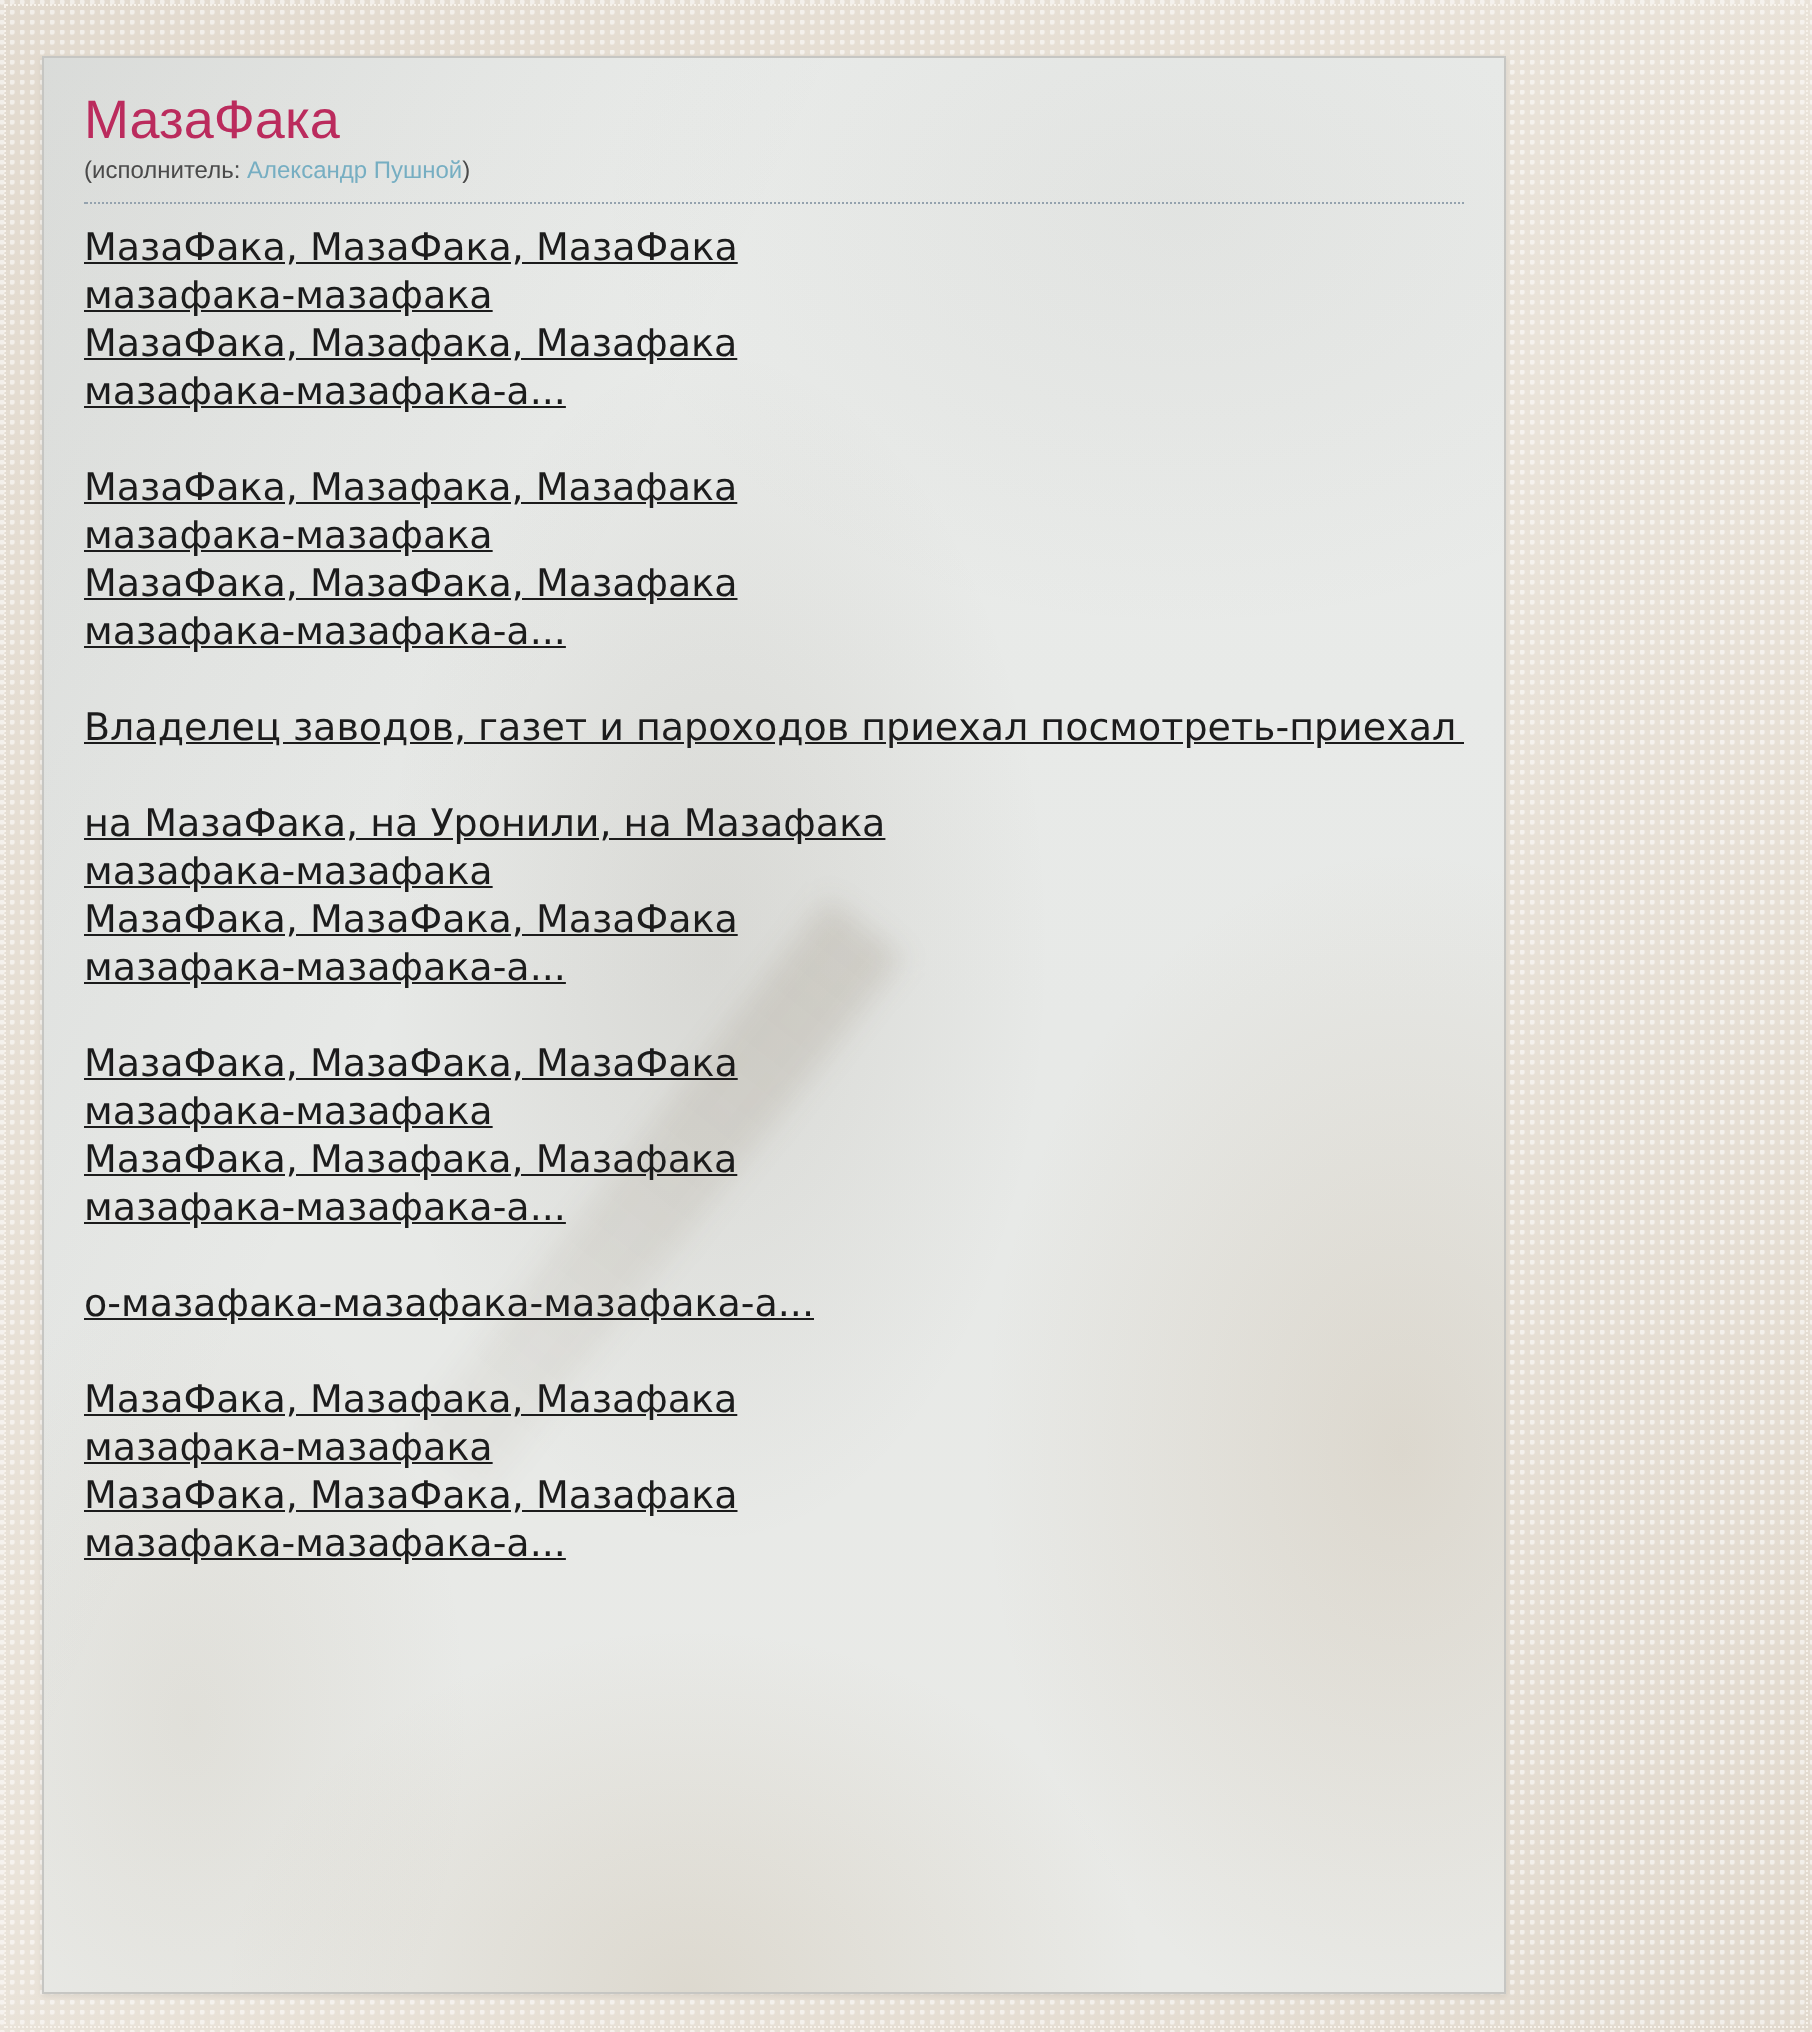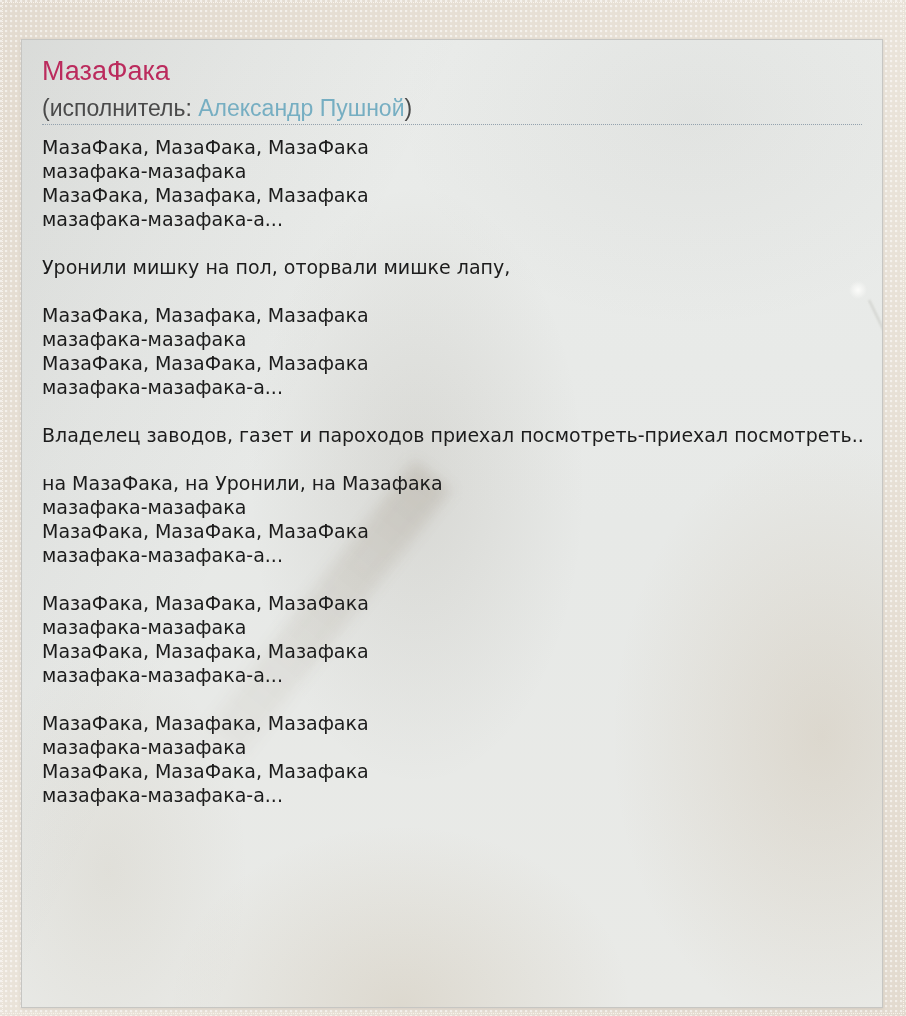--- a/index.html
+++ b/index.html
@@ -14,22 +14,22 @@
     background-size: 5px 5px, 100% 100%;
     font-family: "Liberation Sans", sans-serif;
   }
   .stitch {
     position: absolute; inset: 2px;
     border: 1px dotted #f8f3ec;
     pointer-events: none;
     z-index: 3;
   }
   .card {
-    position: absolute; left: 21px; top: 39px;
-    width: 862px; height: 969px;
+    position: absolute; left: 21px; top: 28px;
+    width: 732px; height: 969px;
     border: 1px solid #c6c6c3;
     background: #e8eae8;
     overflow: hidden;
     box-shadow: 0 1px 3px rgba(0,0,0,0.08);
   }
   .photo { position: absolute; inset: 0; z-index: 0;
     background:
       radial-gradient(circle 13px at 836px 250px, rgba(253,253,251,0.95), rgba(253,253,251,0) 70%),
       linear-gradient(115deg, rgba(72,72,66,0.10) 0%, rgba(72,72,66,0.04) 18%, rgba(72,72,66,0) 34%),
       radial-gradient(ellipse 240px 430px at 46% 46%, rgba(80,66,45,0.10), rgba(80,66,45,0) 70%),
@@ -53,37 +53,37 @@
     background: rgba(160,160,152,0.35);
     filter: blur(1px);
   }
   .content { position: relative; z-index: 1; padding: 16px 20px 0 20px; }
   h1.title {
     margin: 0; padding: 0;
     font-size: 27px; line-height: 30px; font-weight: normal;
     color: var(--title-color, #bb2b5d);
   }
   .artist-row {
-    font-size: 23px; line-height: 20px;
+    font-size: 12px; line-height: 20px;
     color: var(--meta-color, #4a4a4a);
     padding-bottom: 6px;
     border-bottom: 1px dotted var(--separator-color, #94a2ae);
     white-space: nowrap;
-    margin-top: 12px;
   }
   .artist-link {
     color: var(--link-color, #76aec2);
     text-decoration: none;
     cursor: pointer;
   }
   .lyrics {
     margin-top: 10px;
     font-family: "DejaVu Sans", sans-serif;
     font-size: 19px; line-height: 24px;
     color: var(--text-color, #1c1c1c);
+    text-decoration: underline;
   }
   .stanza { margin: 24px 0 0 0; padding: 0; }
   .stanza:first-child { margin-top: 0; }
   .line { display: block; white-space: nowrap; overflow: hidden; }
 </style>
 </head>
 <body>
 
 <div class="stitch"></div>
 
@@ -99,21 +99,20 @@
     <div class="artist-row"><span>(исполнитель: </span><a class="artist-link">Александр Пушной</a><span>)</span></div>
 
     <div class="lyrics">
       <p class="stanza">
         <span class="line">МазаФака, МазаФака, МазаФака</span>
         <span class="line">мазафака-мазафака</span>
         <span class="line">МазаФака, Мазафака, Мазафака</span>
         <span class="line">мазафака-мазафака-а...</span>
       </p>
       <p class="stanza">
-        <span class="line">Уронили мишку на пол, оторвали мишке лапу,</span>
       </p>
       <p class="stanza">
         <span class="line">МазаФака, Мазафака, Мазафака</span>
         <span class="line">мазафака-мазафака</span>
         <span class="line">МазаФака, МазаФака, Мазафака</span>
         <span class="line">мазафака-мазафака-а...</span>
       </p>
       <p class="stanza">
         <span class="line">Владелец заводов, газет и пароходов приехал посмотреть-приехал посмотреть...</span>
       </p>
@@ -125,20 +124,23 @@
       </p>
       <p class="stanza">
       </p>
       <p class="stanza">
         <span class="line">МазаФака, МазаФака, МазаФака</span>
         <span class="line">мазафака-мазафака</span>
         <span class="line">МазаФака, Мазафака, Мазафака</span>
         <span class="line">мазафака-мазафака-а...</span>
       </p>
       <p class="stanza">
+        <span class="line">о-мазафака-мазафака-мазафака-а...</span>
+      </p>
+      <p class="stanza">
         <span class="line">МазаФака, Мазафака, Мазафака</span>
         <span class="line">мазафака-мазафака</span>
         <span class="line">МазаФака, МазаФака, Мазафака</span>
         <span class="line">мазафака-мазафака-а...</span>
       </p>
     </div>
   </div>
 </div>
 
 </body></html>

